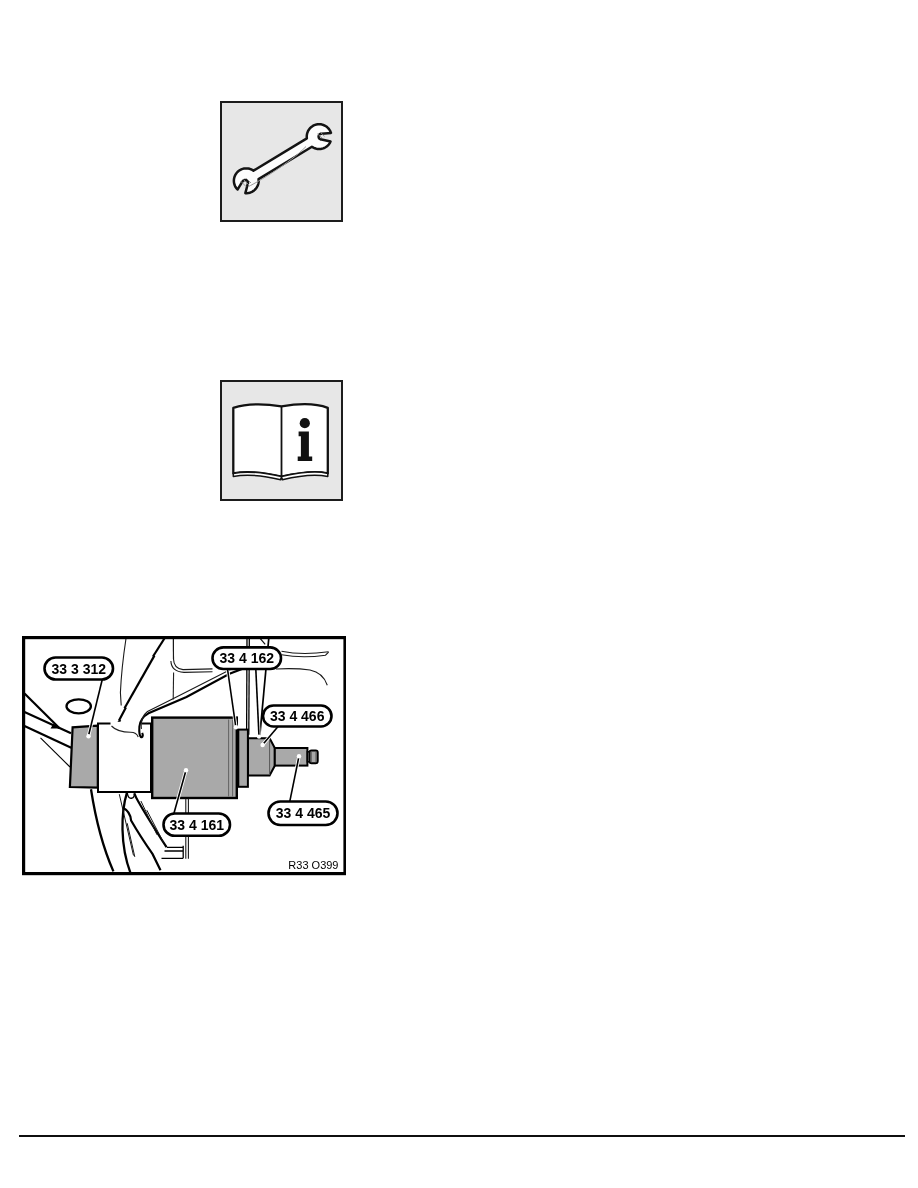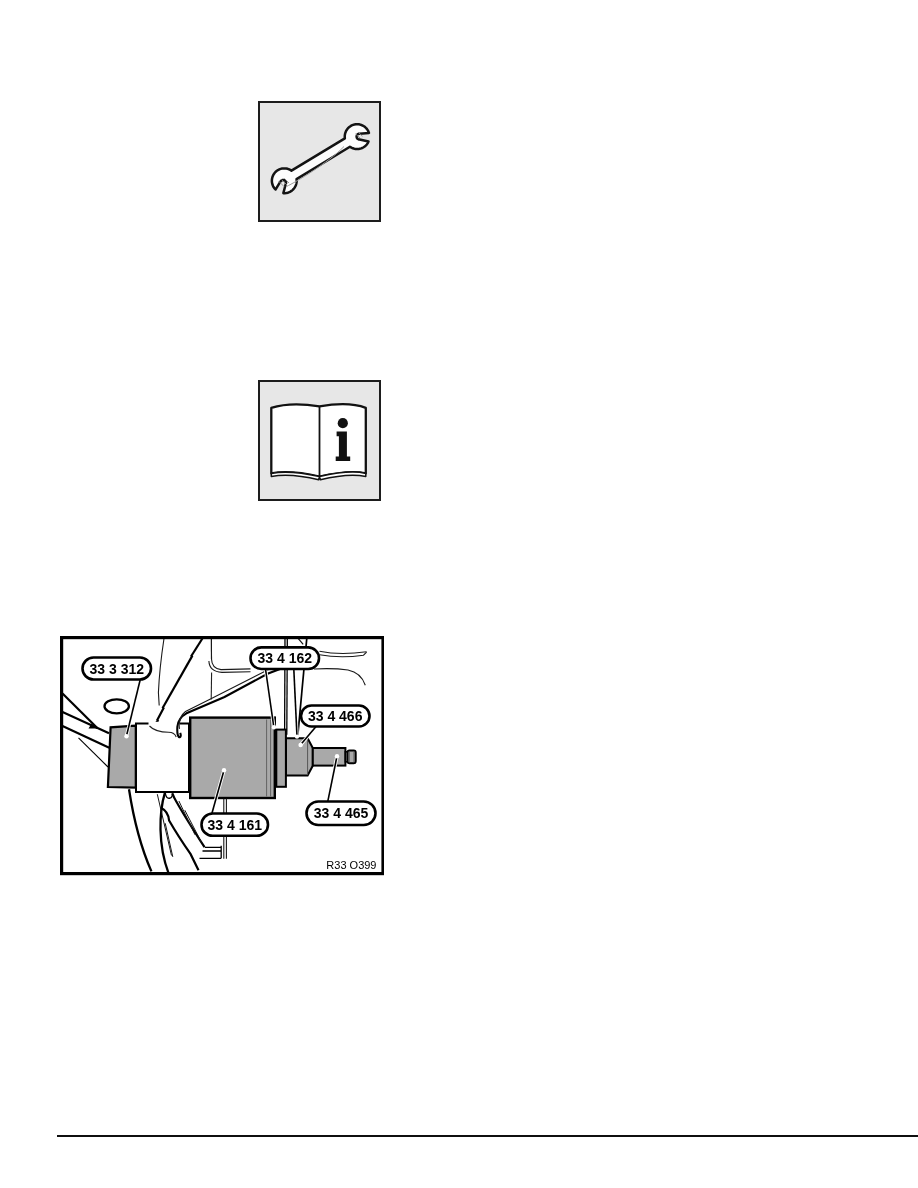--- a/index.html
+++ b/index.html
@@ -1,15 +1,15 @@
 <!DOCTYPE html>
 <html><head><meta charset="utf-8">
 <style>
 html,body{margin:0;padding:0;width:918px;height:1188px;background:#fff;font-family:"Liberation Sans",sans-serif;}
-.abs{position:absolute;margin-left:38px;}
+.abs{position:absolute;}
 .icon{border:2px solid #1d1d1d;background:#e7e7e7;width:119px;height:117px;}
 </style></head>
 <body>
 <div class="abs icon" style="left:220px;top:101px;"><svg width="119" height="117" viewBox="222 103 119 117">
 <path d="M306.86 138.34 L306.74 136.93 L306.79 135.51 L307.00 134.11 L307.37 132.73 L307.89 131.42 L308.56 130.16 L309.37 129.00 L310.30 127.93 L311.36 126.98 L312.51 126.15 L313.75 125.46 L315.06 124.92 L316.43 124.53 L317.83 124.30 L319.24 124.23 L320.66 124.33 L322.06 124.58 L323.41 124.99 L324.72 125.56 L325.94 126.27 L327.08 127.11 L328.12 128.08 L329.04 129.16 L329.83 130.34 L330.47 131.61 L330.97 132.93 L321.48 133.63 L320.57 133.80 L319.75 134.23 L319.12 134.90 L318.71 135.73 L318.59 136.64 L318.75 137.55 L319.19 138.37 L319.85 139.00 L320.69 139.41 L321.60 139.53 L330.52 141.56 L330.52 141.56 L330.15 142.33 L329.74 143.07 L329.27 143.78 L328.76 144.45 L328.20 145.10 L327.60 145.70 L326.96 146.25 L326.28 146.77 L325.57 147.23 L324.83 147.65 L324.06 148.01 L323.27 148.32 L322.46 148.58 L321.63 148.78 L320.80 148.92 L319.95 149.01 L319.10 149.03 L318.25 149.00 L317.41 148.91 L316.57 148.76 L315.74 148.56 L314.94 148.30 L314.15 147.98 L313.38 147.61 L312.64 147.19 L311.93 146.72 L258.54 179.06 L258.63 179.90 L258.66 180.75 L258.63 181.60 L258.55 182.45 L258.40 183.29 L258.20 184.11 L257.95 184.92 L257.63 185.71 L257.27 186.48 L256.85 187.22 L256.38 187.93 L255.87 188.61 L255.31 189.25 L254.71 189.85 L254.07 190.40 L253.39 190.92 L252.68 191.38 L251.93 191.79 L251.17 192.16 L250.37 192.47 L249.56 192.72 L248.74 192.92 L247.90 193.06 L247.05 193.14 L246.20 193.17 L245.35 193.13 L245.35 193.13 L247.69 184.29 L248.00 183.42 L248.03 182.50 L247.77 181.62 L247.26 180.85 L246.53 180.29 L245.66 179.97 L244.74 179.94 L243.85 180.20 L243.09 180.72 L242.52 181.45 L237.50 189.54 L236.56 188.49 L235.74 187.33 L235.06 186.08 L234.52 184.77 L234.14 183.40 L233.92 182.00 L233.86 180.58 L233.97 179.16 L234.23 177.77 L234.65 176.41 L235.22 175.12 L235.94 173.89 L236.80 172.76 L237.77 171.73 L238.86 170.82 L240.05 170.04 L241.31 169.40 L242.64 168.91 L244.02 168.57 L245.43 168.40 L246.85 168.38 L248.26 168.53 L249.65 168.84 L250.99 169.30 L252.27 169.92 L253.47 170.68 Z" fill="#fdfdfd" stroke="#141414" stroke-width="2.5" stroke-linejoin="round"></path>
 <path d="M248.5,186.5 C258,182 290,163 306,146.5" stroke="#9a9a9a" stroke-width="1" fill="none"></path>
 <path d="M240.5,181 L246,186.5 M243.5,179.5 L249,185 M246.5,178.5 L251,183" stroke="#8a8a8a" stroke-width="0.9" fill="none"></path>
 <path d="M317.5,133.8 L322,138 M320,132 L324.5,136.3" stroke="#8a8a8a" stroke-width="0.9" fill="none"></path>
 </svg></div>
 <div class="abs icon" style="left:220px;top:380px;"><svg width="119" height="117" viewBox="222 382 119 117">

